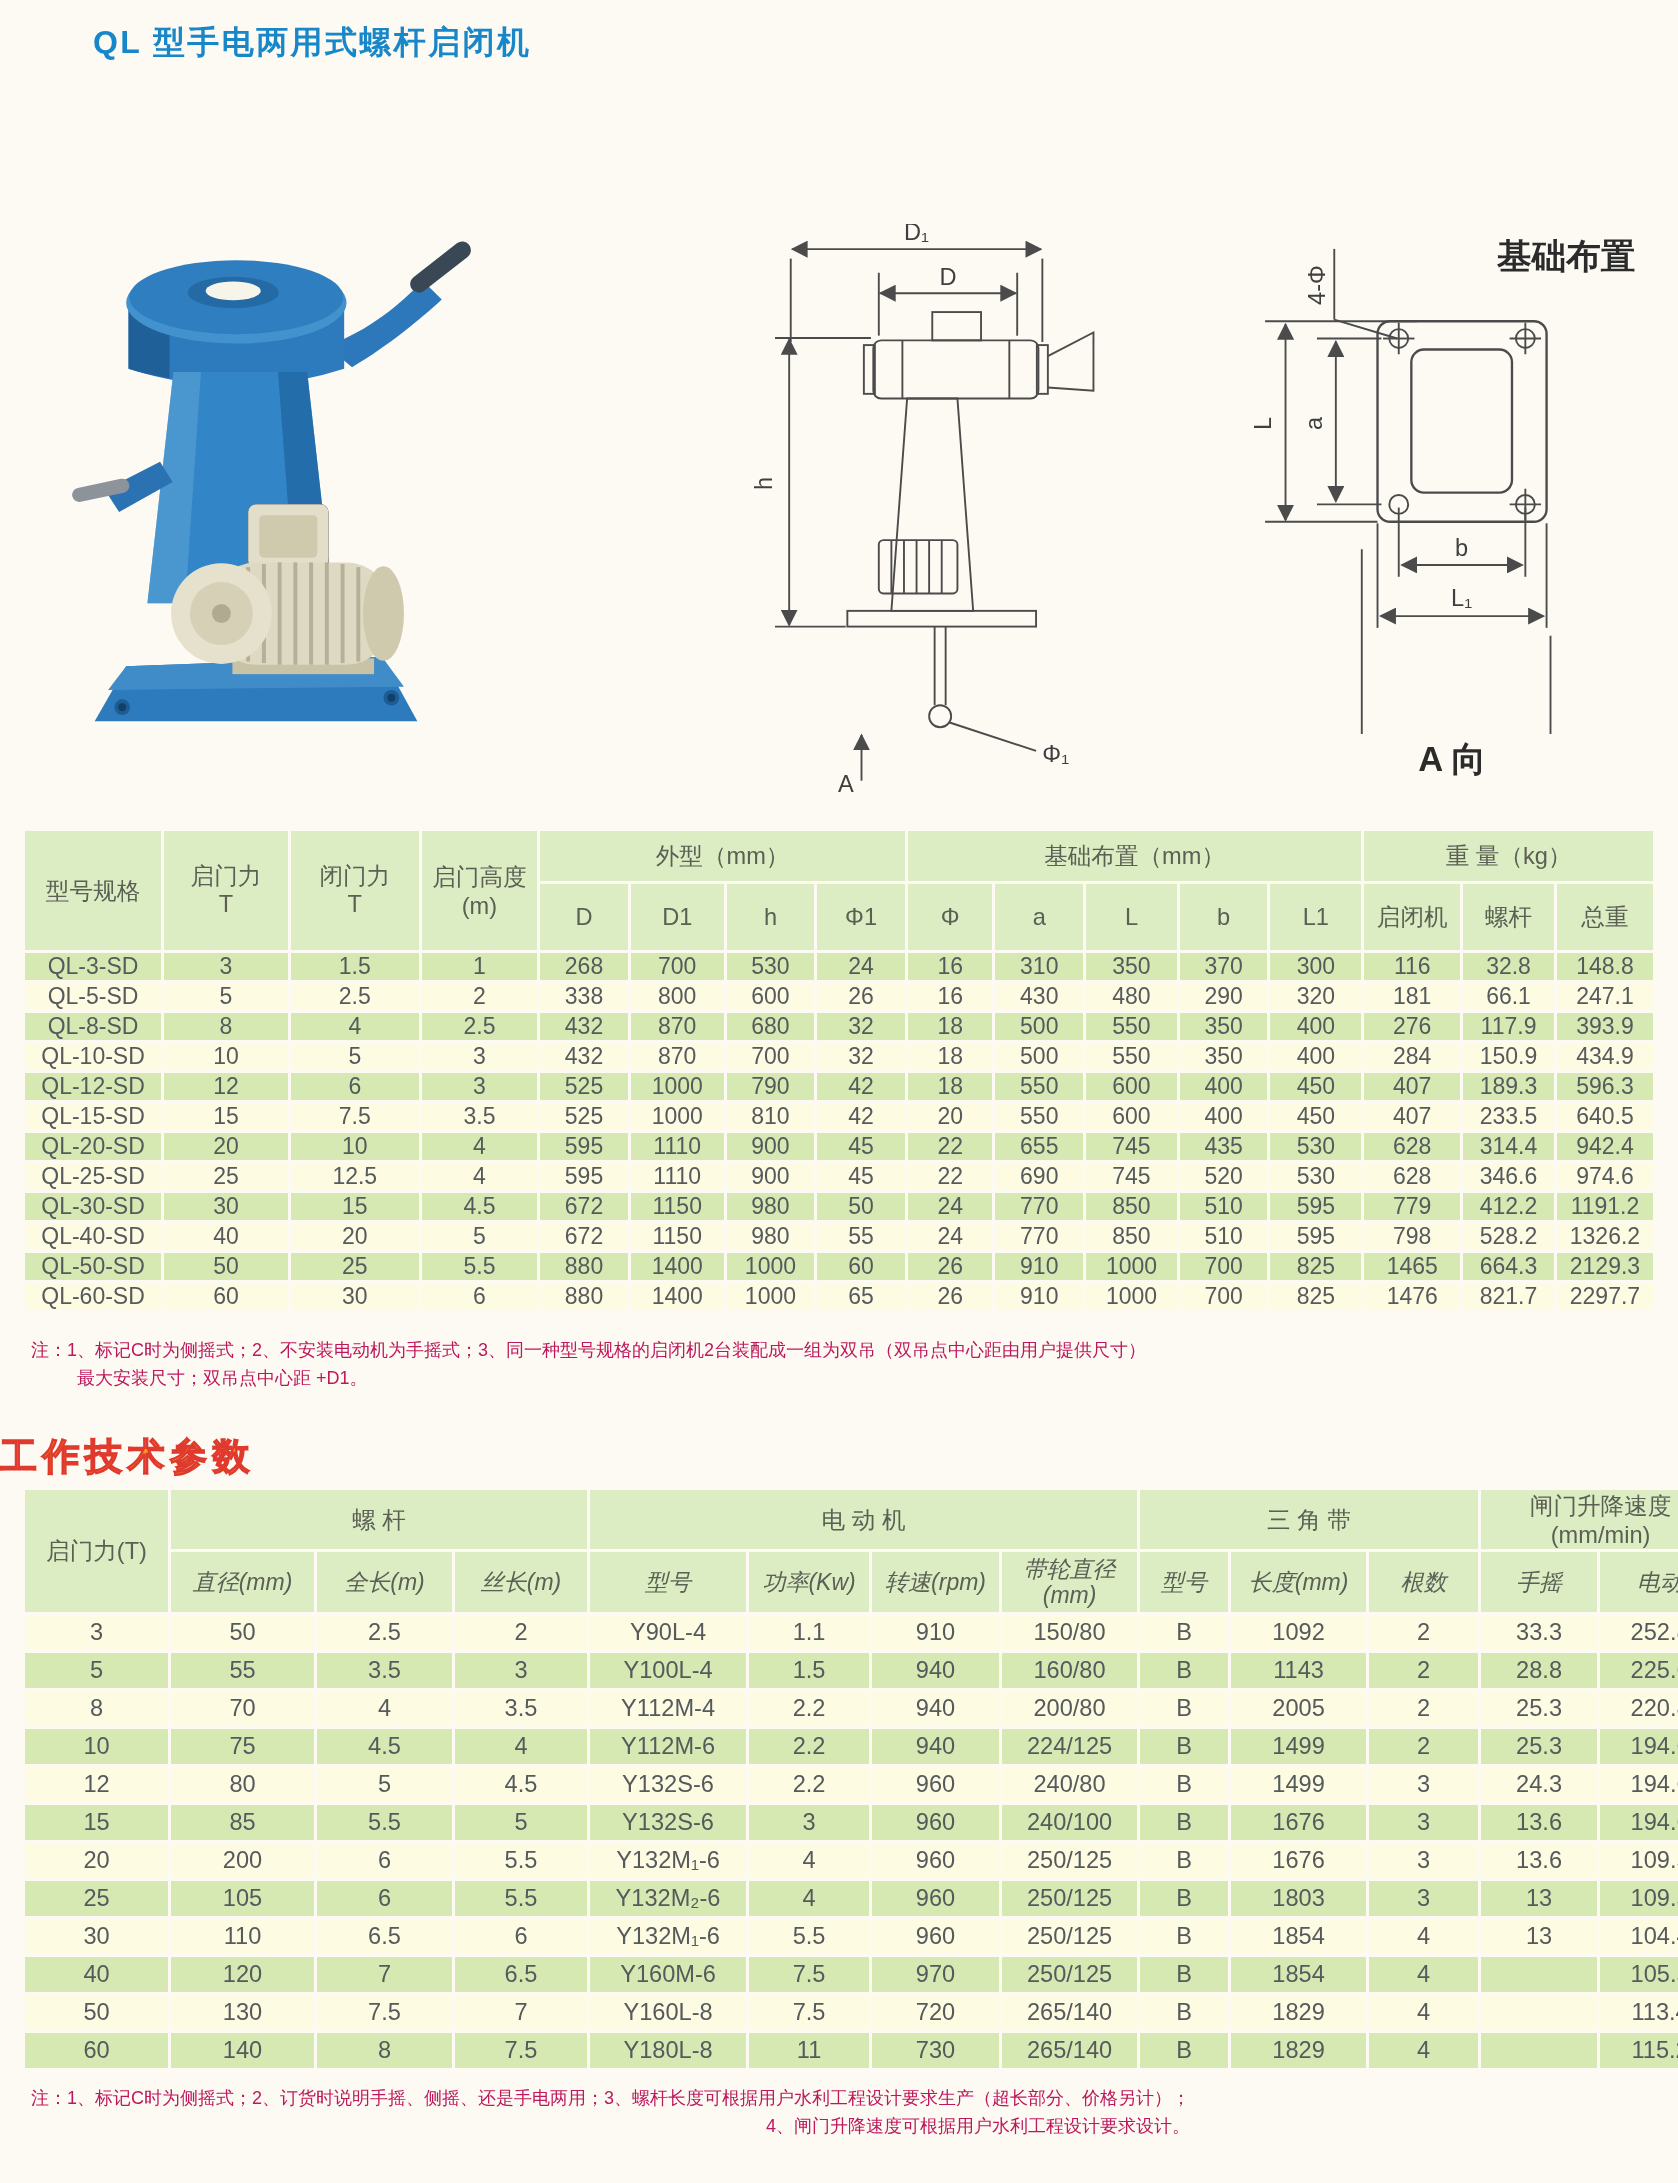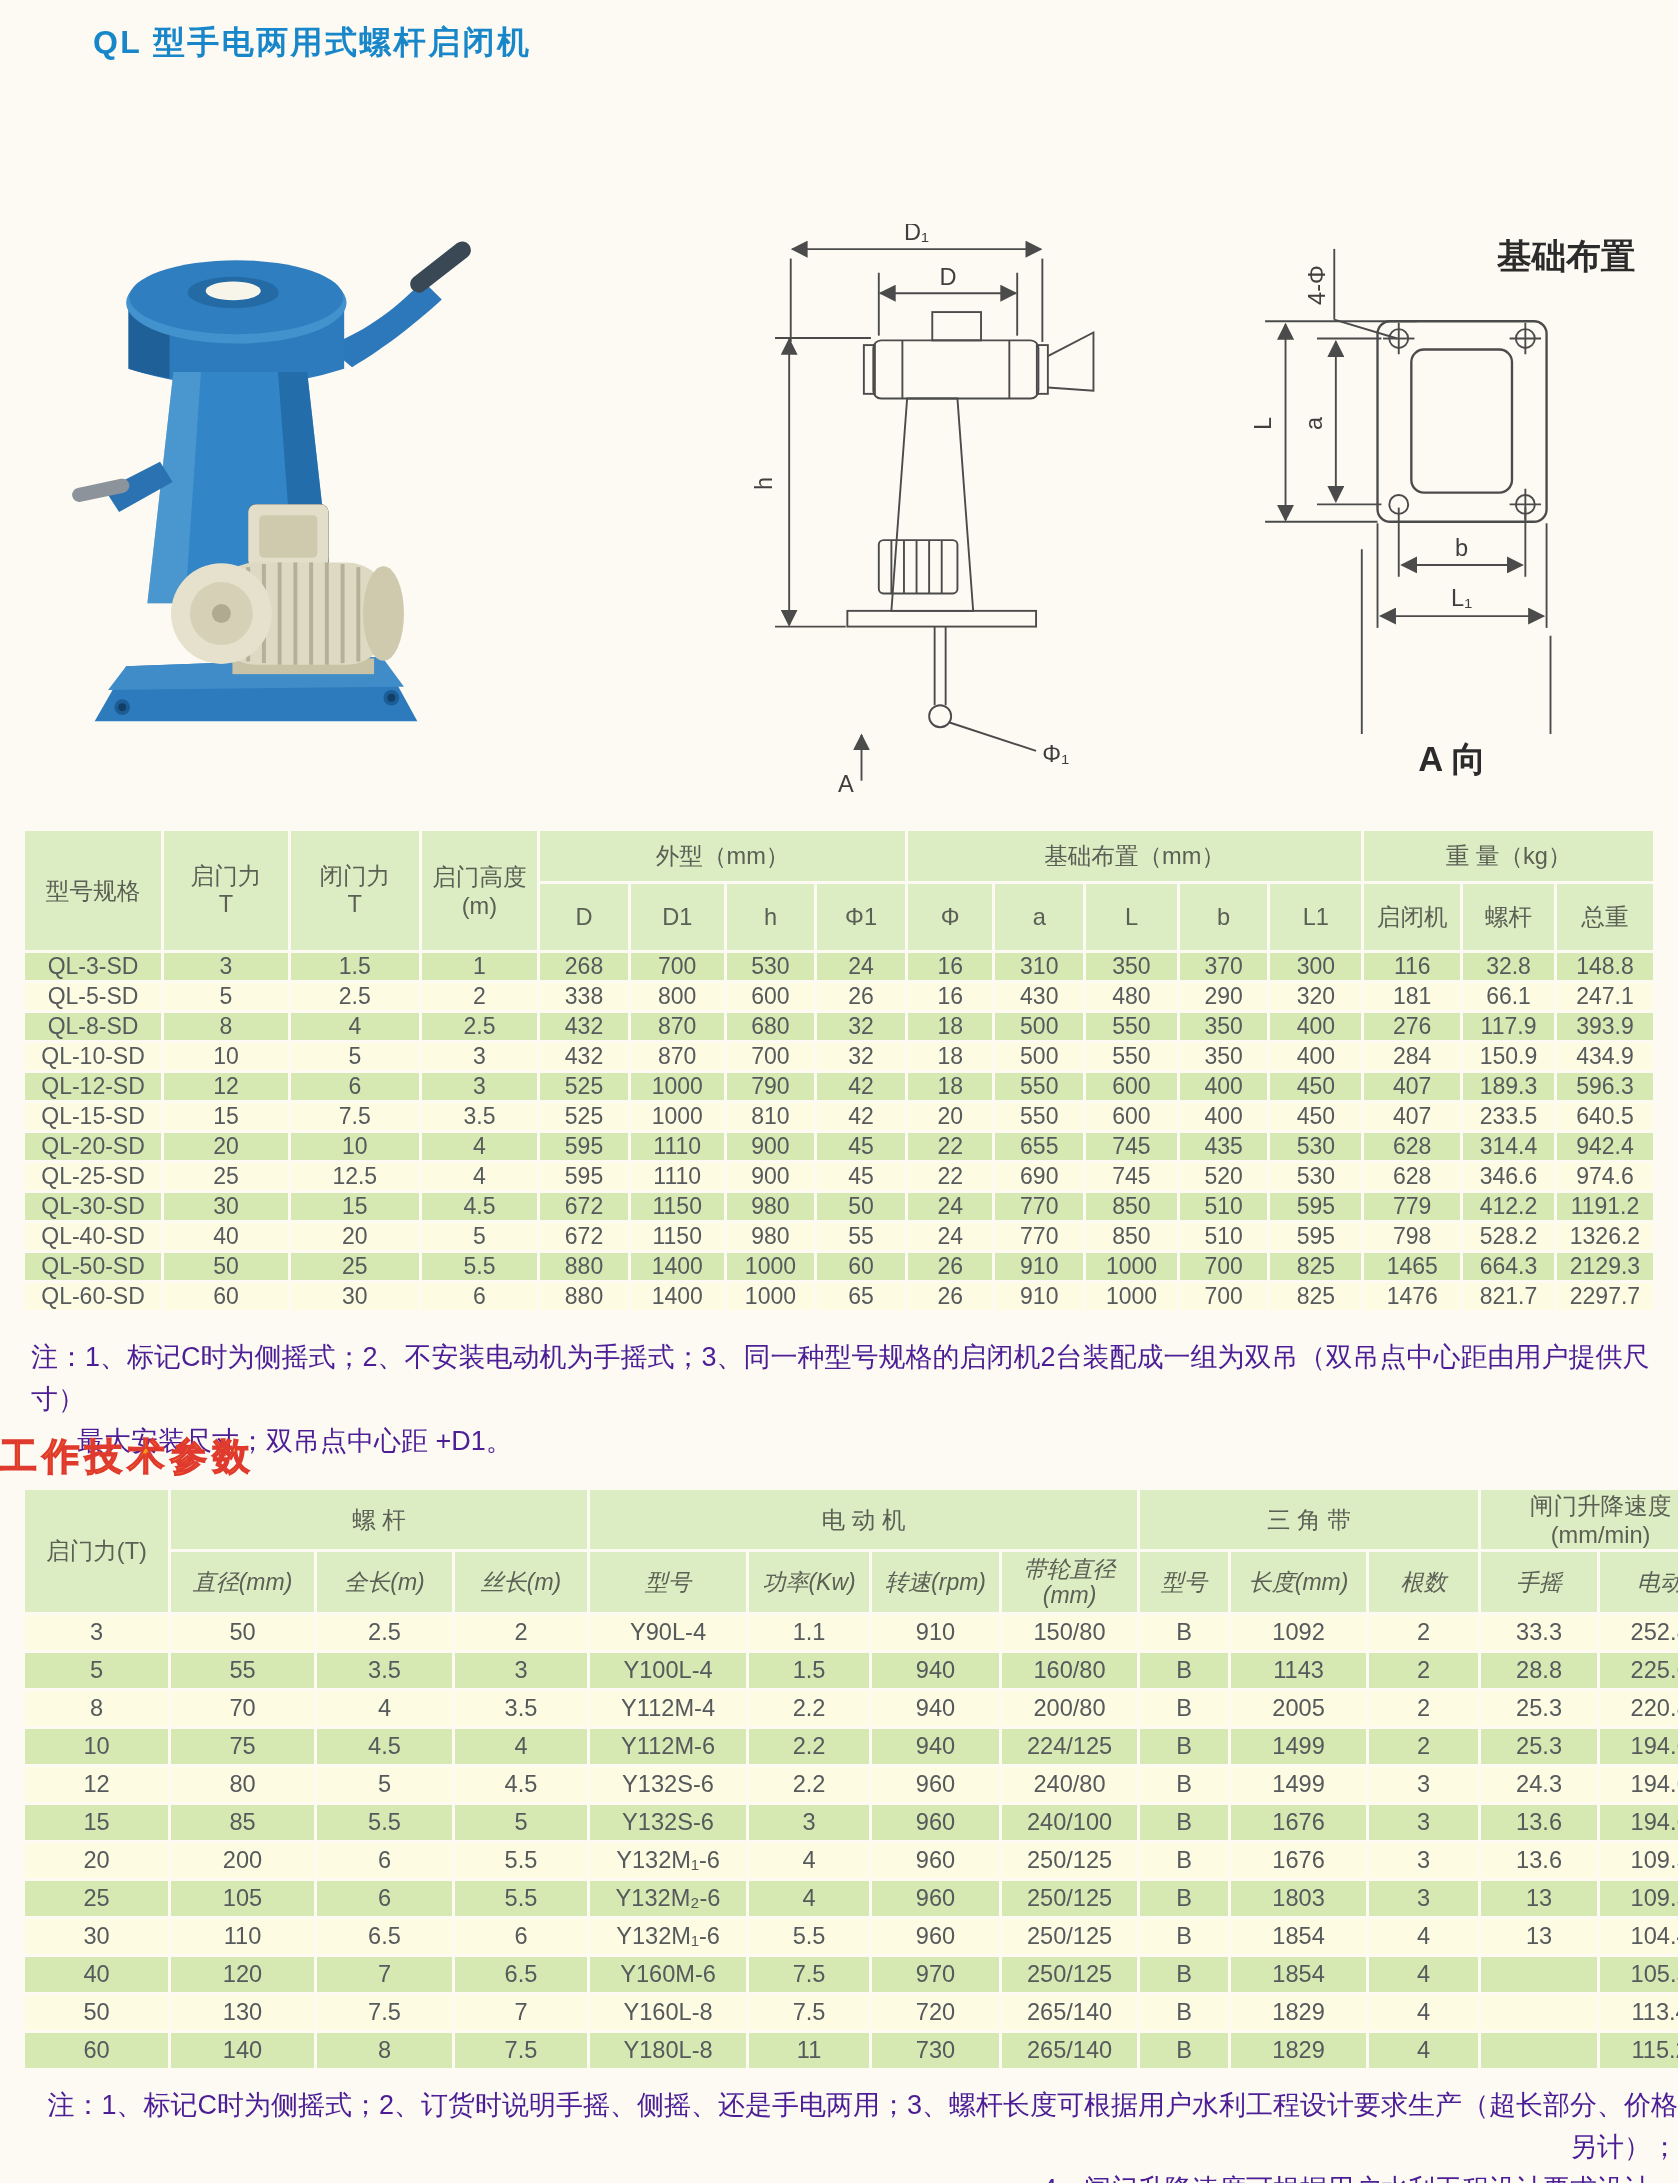--- a/index.html
+++ b/index.html
@@ -24,21 +24,21 @@
   #table1 tbody tr:nth-child(odd) td  { background:#d7e9b2; }
   #table1 tbody tr:nth-child(even) td { background:#fdfbe2; }
   #table2 { position:absolute; left:22px; top:1487px; width:1634px; }
   #table2 .h1 th { height:46px; }
   #table2 .h2 th { height:60px; font-size:23px;font-style:italic; }
   #table2 td { height:35px; font-size:23.6px; }
   #table2 tbody tr:nth-child(odd) td  { background:#fdfbe2; }
   #table2 tbody tr:nth-child(even) td { background:#d7e9b2; }
   .two-line div { line-height:1.15; }
   
-  .note { position:absolute; font-size:27px; color:#4c1d95; line-height:1.55; }
+  .note { position:absolute; font-size:18px; color:#be185d; line-height:1.55; }
   #note1 { left:31px; top:1337px; }
   #note2 { left:31px; top:2085px;text-align:right; }
   .note .line2 { margin-left:46px; }
   
   .section-title {
     position:absolute; top:1432px; left:0; width:100%; 
     font-size:37px; font-weight:bold; color:#f79b1d;
     -webkit-text-stroke:1.3px #e0392e; letter-spacing:5.5px;
   }
   

